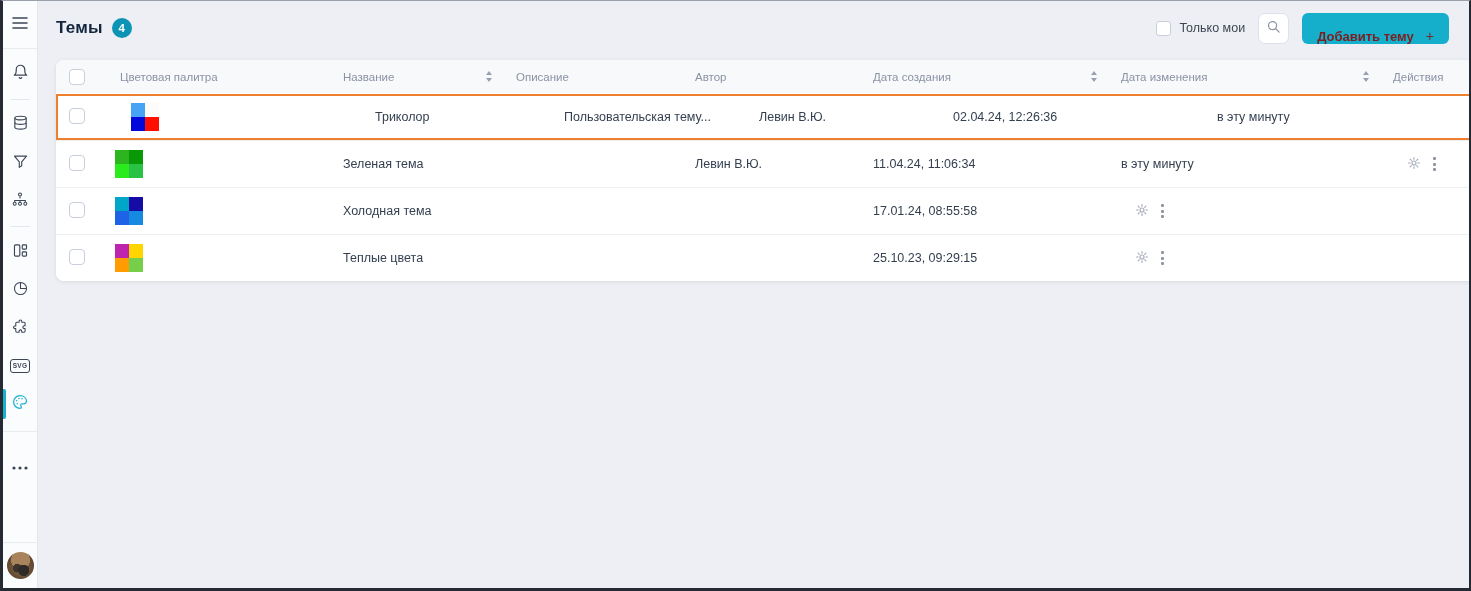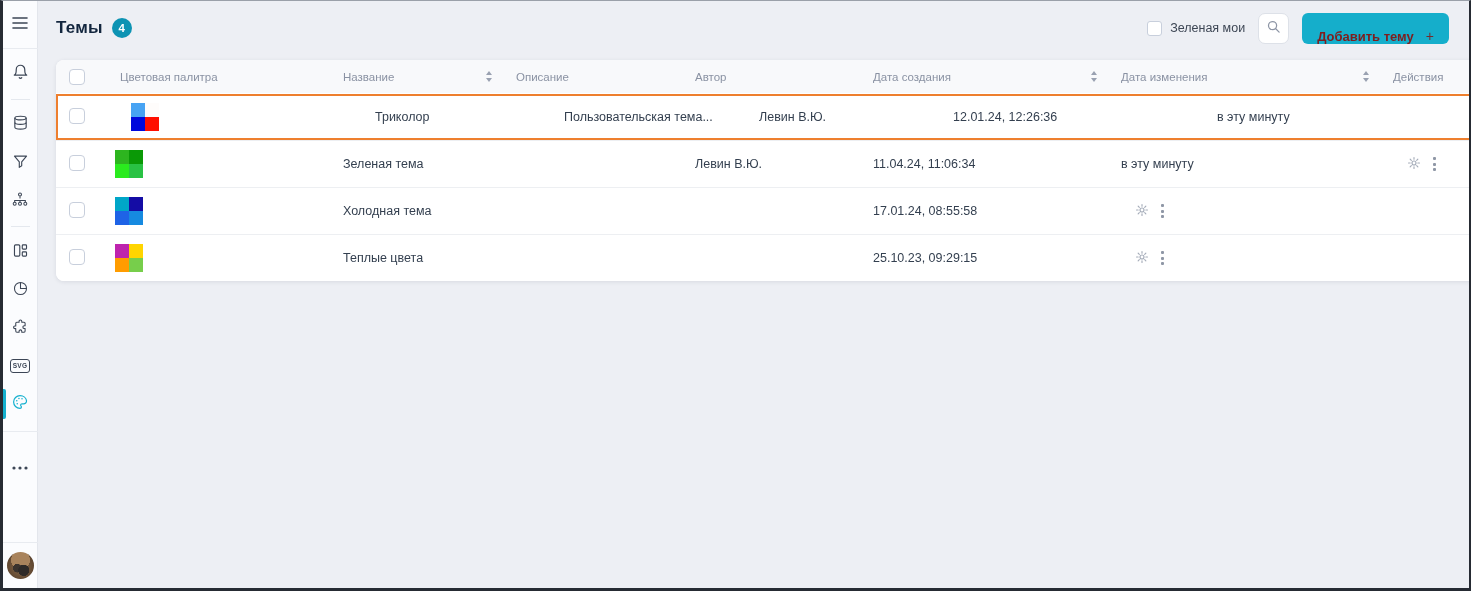--- a/index.html
+++ b/index.html
@@ -178,21 +178,21 @@
 
   <div class="content">
 
     <div class="topbar">
       <span class="page-title">Темы</span>
       <span class="count-badge">4</span>
 
       <div class="top-right">
         <div class="only-mine">
           <span class="cb small"></span>
-          <span class="only-mine-label">Зеленая мои</span>
+          <span class="only-mine-label">Только мои</span>
         </div>
         <button class="search-btn">
           <span>
             <svg width="15" height="15" viewBox="0 0 24 24" fill="none" stroke="#8d95a5" stroke-width="2" stroke-linecap="round">
                 <circle cx="10.5" cy="10.5" r="6.5"></circle>
                 <path d="M15.6 15.6 21 21"></path>
               </svg>
           </span>
         </button>
         <button class="add-btn">
@@ -239,23 +239,23 @@
         <div class="cb-cell"><span class="cb table-cb"></span></div>
         <div>
           <div class="swatch">
             <span style="background-color: rgb(71, 163, 243);"></span>
               <span style="background-color: rgb(254, 252, 251);"></span>
               <span style="background-color: rgb(0, 8, 220);"></span>
               <span style="background-color: rgb(255, 15, 0);"></span>
           </div>
         </div>
         <div>Триколор</div>
-        <div>Пользовательская тема...</div>
+        <div>Пользовательская тему...</div>
         <div>Левин В.Ю.</div>
-        <div>12.01.24, 12:26:36</div>
+        <div>02.04.24, 12:26:36</div>
         <div>в эту минуту</div>
         <div class="actions-cell">
           <button class="icon-btn">
               <span><svg width="14" height="14" viewBox="0 0 24 24" fill="none" stroke="#a6adba" stroke-width="2" stroke-linecap="round">
                   <circle cx="12" cy="12" r="3.4"></circle>
                   <path d="M12 2.6v2.8M12 18.6v2.8M2.6 12h2.8M18.6 12h2.8M5.4 5.4l2 2M16.6 16.6l2 2M18.6 5.4l-2 2M7.4 16.6l-2 2"></path>
                 </svg></span>
             </button>
           <button class="icon-btn">
               <span class="kebab">

